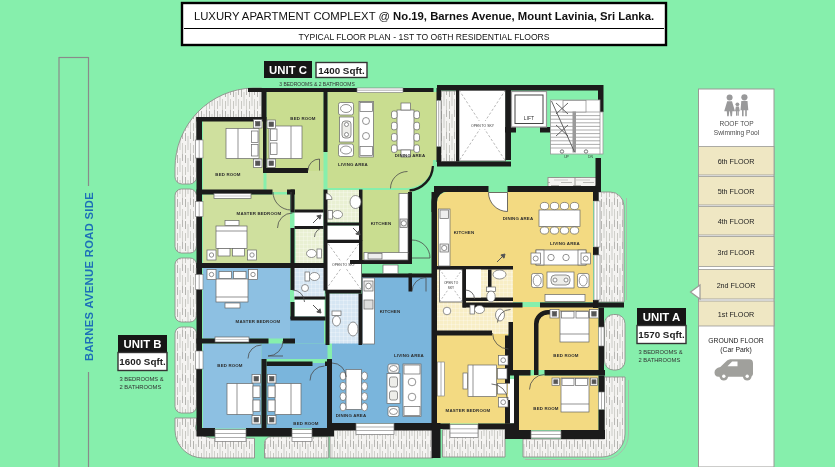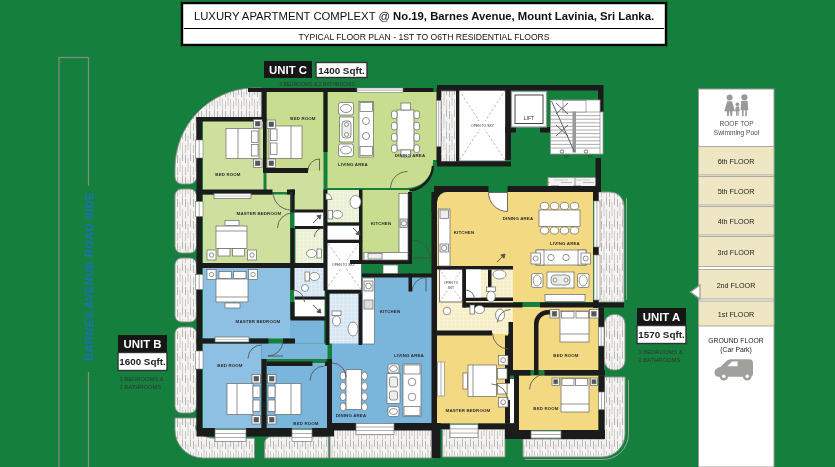--- a/index.html
+++ b/index.html
@@ -1,16 +1,16 @@
 <!DOCTYPE html>
 <html><head>
 <meta charset="utf-8">
 <style>
   html,body{margin:0;padding:0;background:#fff;}
-  #page{position:relative;width:835px;height:467px;background:#15803d;overflow:hidden;
+  #page{position:relative;width:835px;height:467px;background:#86efac;overflow:hidden;
         font-family:"Liberation Sans", sans-serif;}
   svg{position:absolute;top:0;left:0;}
   text{font-family:"Liberation Sans", sans-serif;}
 </style>
 </head>
 <body>
 <div id="page">
 <svg width="835" height="467" viewBox="0 0 835 467">
 <defs>
 

